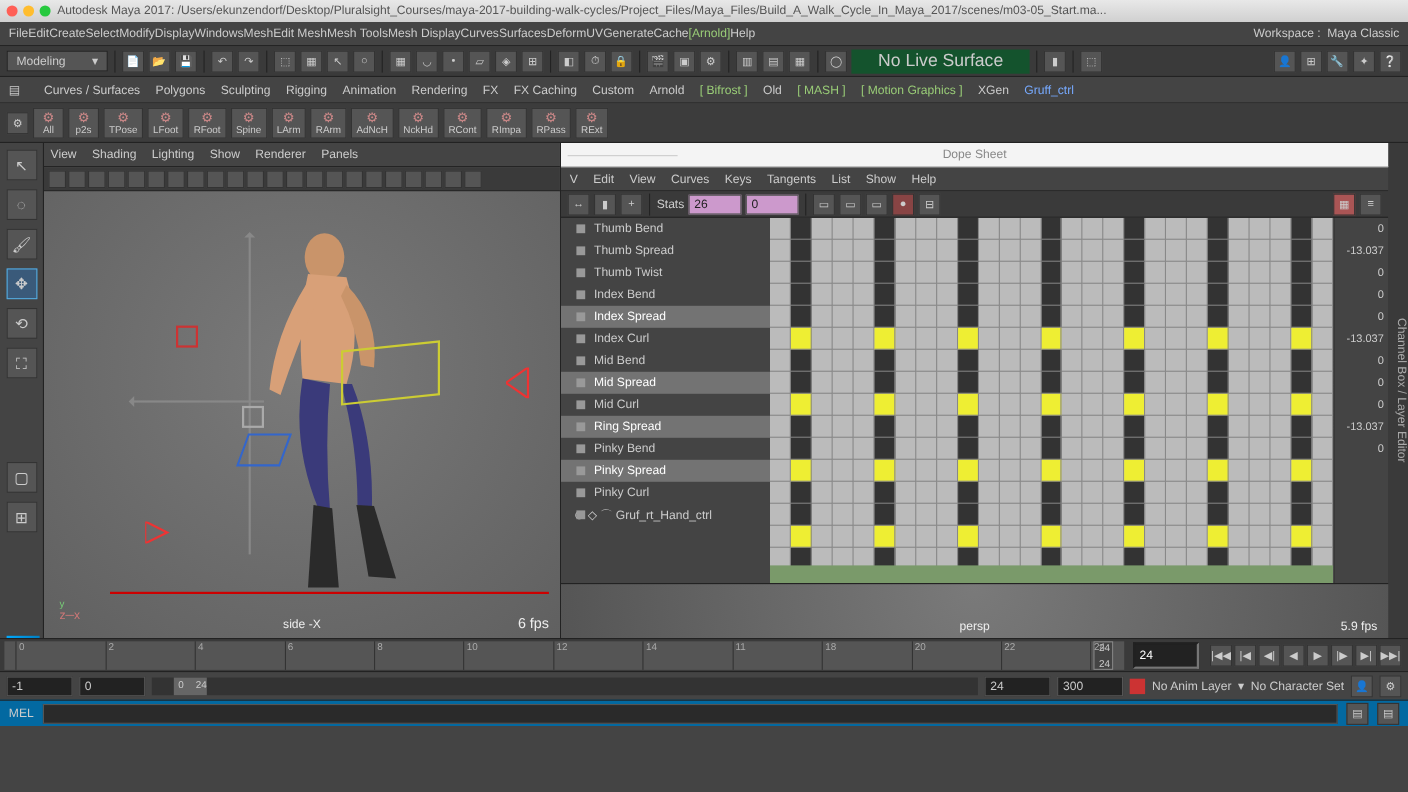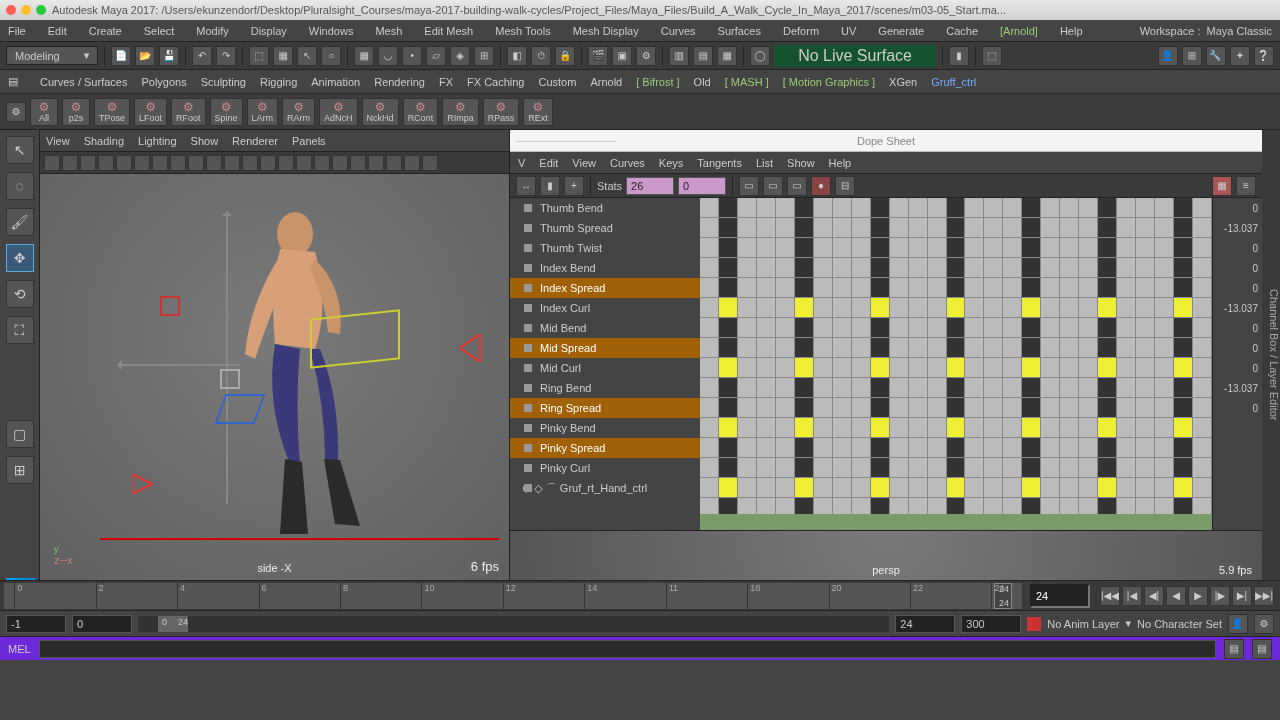--- a/index.html
+++ b/index.html
@@ -1,21 +1,21 @@
 <!DOCTYPE html>
 <html><head>
 <meta charset="utf-8">
 <style>
 * { margin:0; padding:0; box-sizing:border-box; font-family:Arial,Helvetica,sans-serif; font-size:11px; user-select:none; }
 body { background:#444; color:#ccc; width:1280px; height:720px; overflow:hidden; position:relative; }
 .titlebar { height:20px; background:linear-gradient(#e8e8e8,#d0d0d0); display:flex; align-items:center; padding:0 6px; gap:6px; color:#555; }
 .traffic { display:flex; gap:5px; }
 .traffic span { width:10px; height:10px; border-radius:50%; display:inline-block; }
 .tl-r{background:#ff5f56;} .tl-y{background:#ffbd2e;} .tl-g{background:#27c93f;}
-.menubar { height:22px; background:#444; display:flex; align-items:center; padding:0 8px; gap:22px; border-bottom:1px solid #222; }
+.menubar { height:22px; background:#444; display:flex; align-items:center; padding:0 8px; gap:0; border-bottom:1px solid #222; }
 .menubar span { cursor:pointer; }
 .arnold { color:#9c7; }
 .workspace { margin-left:auto; display:flex; align-items:center; gap:6px; }
 .toolbar1 { height:28px; background:#3a3a3a; display:flex; align-items:center; padding:0 6px; gap:4px; border-bottom:1px solid #222; }
 .selbox { background:#555; border:1px solid #222; padding:2px 8px; display:flex; align-items:center; gap:24px; }
 .ico { width:20px; height:20px; background:#555; border:1px solid #333; display:inline-flex; align-items:center; justify-content:center; font-size:10px; cursor:pointer; }
 .sep { width:1px; height:20px; background:#222; margin:0 2px; }
 .nls { padding:2px 24px; background:#14532d; font-size:16px; }
 .shelfbar { height:24px; background:#444; display:flex; align-items:center; padding:0 8px; gap:14px; border-bottom:1px solid #2a2a2a; }
 .shelfbar span { cursor:pointer; white-space:nowrap; }
@@ -45,21 +45,21 @@
 .dope-col { flex:1; display:flex; flex-direction:column; background:#444; }
 .dope-title { height:22px; background:#f4f4f4; color:#888; display:flex; align-items:center; justify-content:center; border-bottom:1px solid #bbb; position:relative; }
 .dope-title::before{content:"";position:absolute;left:6px;top:50%;width:100px;height:1px;background:#ccc;}
 .dope-menu { height:22px; background:#444; display:flex; align-items:center; padding:0 8px; gap:14px; border-bottom:1px solid #222; }
 .dope-tb { height:24px; background:#3a3a3a; display:flex; align-items:center; padding:0 6px; gap:4px; border-bottom:1px solid #222; }
 .stat-in { background:#c9c; border:1px solid #555; padding:2px 4px; width:48px; color:#222; }
 .stat-in2 { background:#c9c; border:1px solid #555; padding:2px 4px; width:48px; color:#222; }
 .dope-body { flex:1; display:flex; overflow:hidden; position:relative; }
 .dope-list { width:190px; background:#444; overflow:hidden; }
 .dl-row { height:20px; display:flex; align-items:center; padding-left:30px; color:#ccc; cursor:pointer; position:relative; }
-.dl-row.sel { background:#a16207; color:#fff; }
+.dl-row.sel { background:#737373; color:#fff; }
 .dl-row::before { content:""; width:8px; height:8px; background:#999; position:absolute; left:14px; top:6px; }
 .dope-grid { flex:1; background:#bbb; position:relative; overflow:hidden; }
 .dg-cells { position:absolute; inset:0; display:grid; grid-template-columns:repeat(27,1fr); grid-template-rows:repeat(17,20px); }
 .dg-cells div { border-right:1px solid #888; border-bottom:1px solid #888; display:flex; align-items:center; justify-content:center; }
 .dg-cells div.k { background:#333; }
 .dg-cells div.y { background:#ee3; }
 .dg-tick { position:absolute; bottom:0; width:100%; height:16px; background:#7a9a6a; }
 .dope-vals { width:50px; background:#444; border-left:1px solid #222; }
 .dv { height:20px; display:flex; align-items:center; justify-content:flex-end; padding-right:4px; font-size:10px; }
 .rt-tabs { width:18px; background:#3a3a3a; writing-mode:vertical-rl; text-align:center; padding:10px 0; font-size:10px; color:#aaa; display:flex; flex-direction:column; gap:18px; }
@@ -72,21 +72,21 @@
 .tl-frame { width:60px; background:#222; color:#fff; padding:4px; margin:0 4px; }
 .tl-play { display:flex; gap:2px; padding:0 6px; }
 .pb { width:20px; height:20px; background:#555; border:1px solid #333; display:flex; align-items:center; justify-content:center; cursor:pointer; font-size:10px; }
 
 .range { height:26px; background:#444; border-top:1px solid #222; display:flex; align-items:center; padding:0 6px; gap:6px; }
 .rin { width:60px; background:#222; border:1px solid #555; color:#ccc; padding:2px 4px; }
 .rslider { flex:1; height:16px; background:#333; position:relative; }
 .rslider::before{content:"";position:absolute;left:20px;width:30px;top:0;bottom:0;background:#666;}
 .redcb { width:14px; height:14px; background:#c33; }
 
-.cmdline { height:24px; background:#6d28d9; border-top:1px solid #222; display:flex; align-items:center; padding:4px 8px; gap:8px; }
+.cmdline { height:24px; background:#0369a1; border-top:1px solid #222; display:flex; align-items:center; padding:4px 8px; gap:8px; }
 .cmd-in { flex:1; background:#2a2a2a; border:1px solid #555; height:18px; }
 .maya-logo { position:absolute; left:6px; bottom:112px; width:30px; height:30px; background:linear-gradient(135deg,#0af,#058); display:flex; align-items:center; justify-content:center; color:#fff; font-size:16px; font-weight:bold; }
 </style>
 </head>
 <body>
 
 <div class="titlebar">
   <div class="traffic">
     <span class="tl-r"></span>
     <span class="tl-y"></span>
@@ -322,21 +322,20 @@
       <div class="dope-list" id="dopelist">
           <div class="dl-row">Thumb Bend</div>
           <div class="dl-row">Thumb Spread</div>
           <div class="dl-row">Thumb Twist</div>
           <div class="dl-row">Index Bend</div>
           <div class="dl-row sel">Index Spread</div>
           <div class="dl-row">Index Curl</div>
           <div class="dl-row">Mid Bend</div>
           <div class="dl-row sel">Mid Spread</div>
           <div class="dl-row">Mid Curl</div>
-          <div class="dl-row">Ring Bend</div>
           <div class="dl-row sel">Ring Spread</div>
           <div class="dl-row">Pinky Bend</div>
           <div class="dl-row sel">Pinky Spread</div>
           <div class="dl-row">Pinky Curl</div>
           <div class="dl-row" style="padding-left: 12px;">⊕ ◇ ⌒ Gruf_rt_Hand_ctrl</div>
         </div>
       <div class="dope-grid">
         <div class="dg-cells" id="dgcells">
             <div></div>
             <div class="k"></div>

